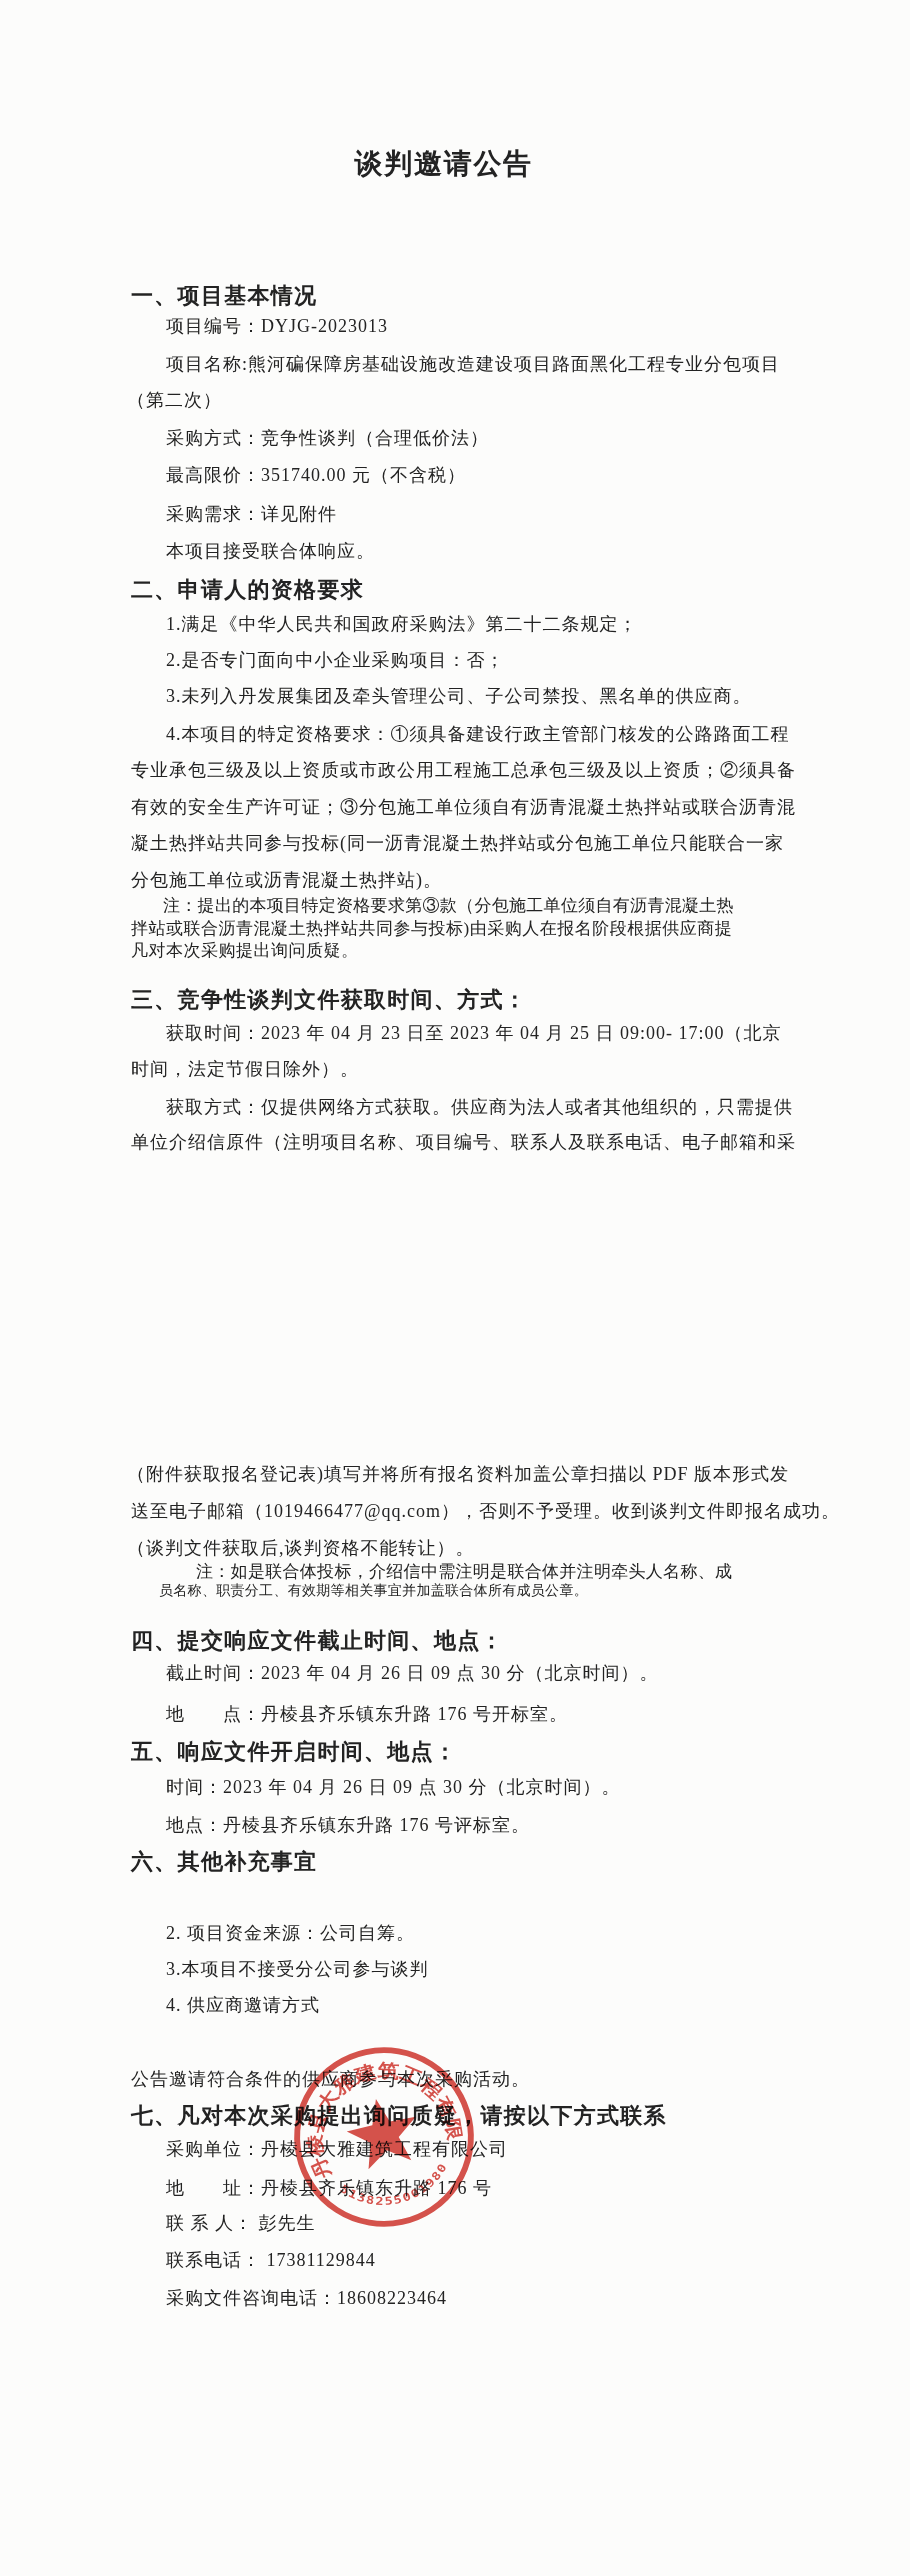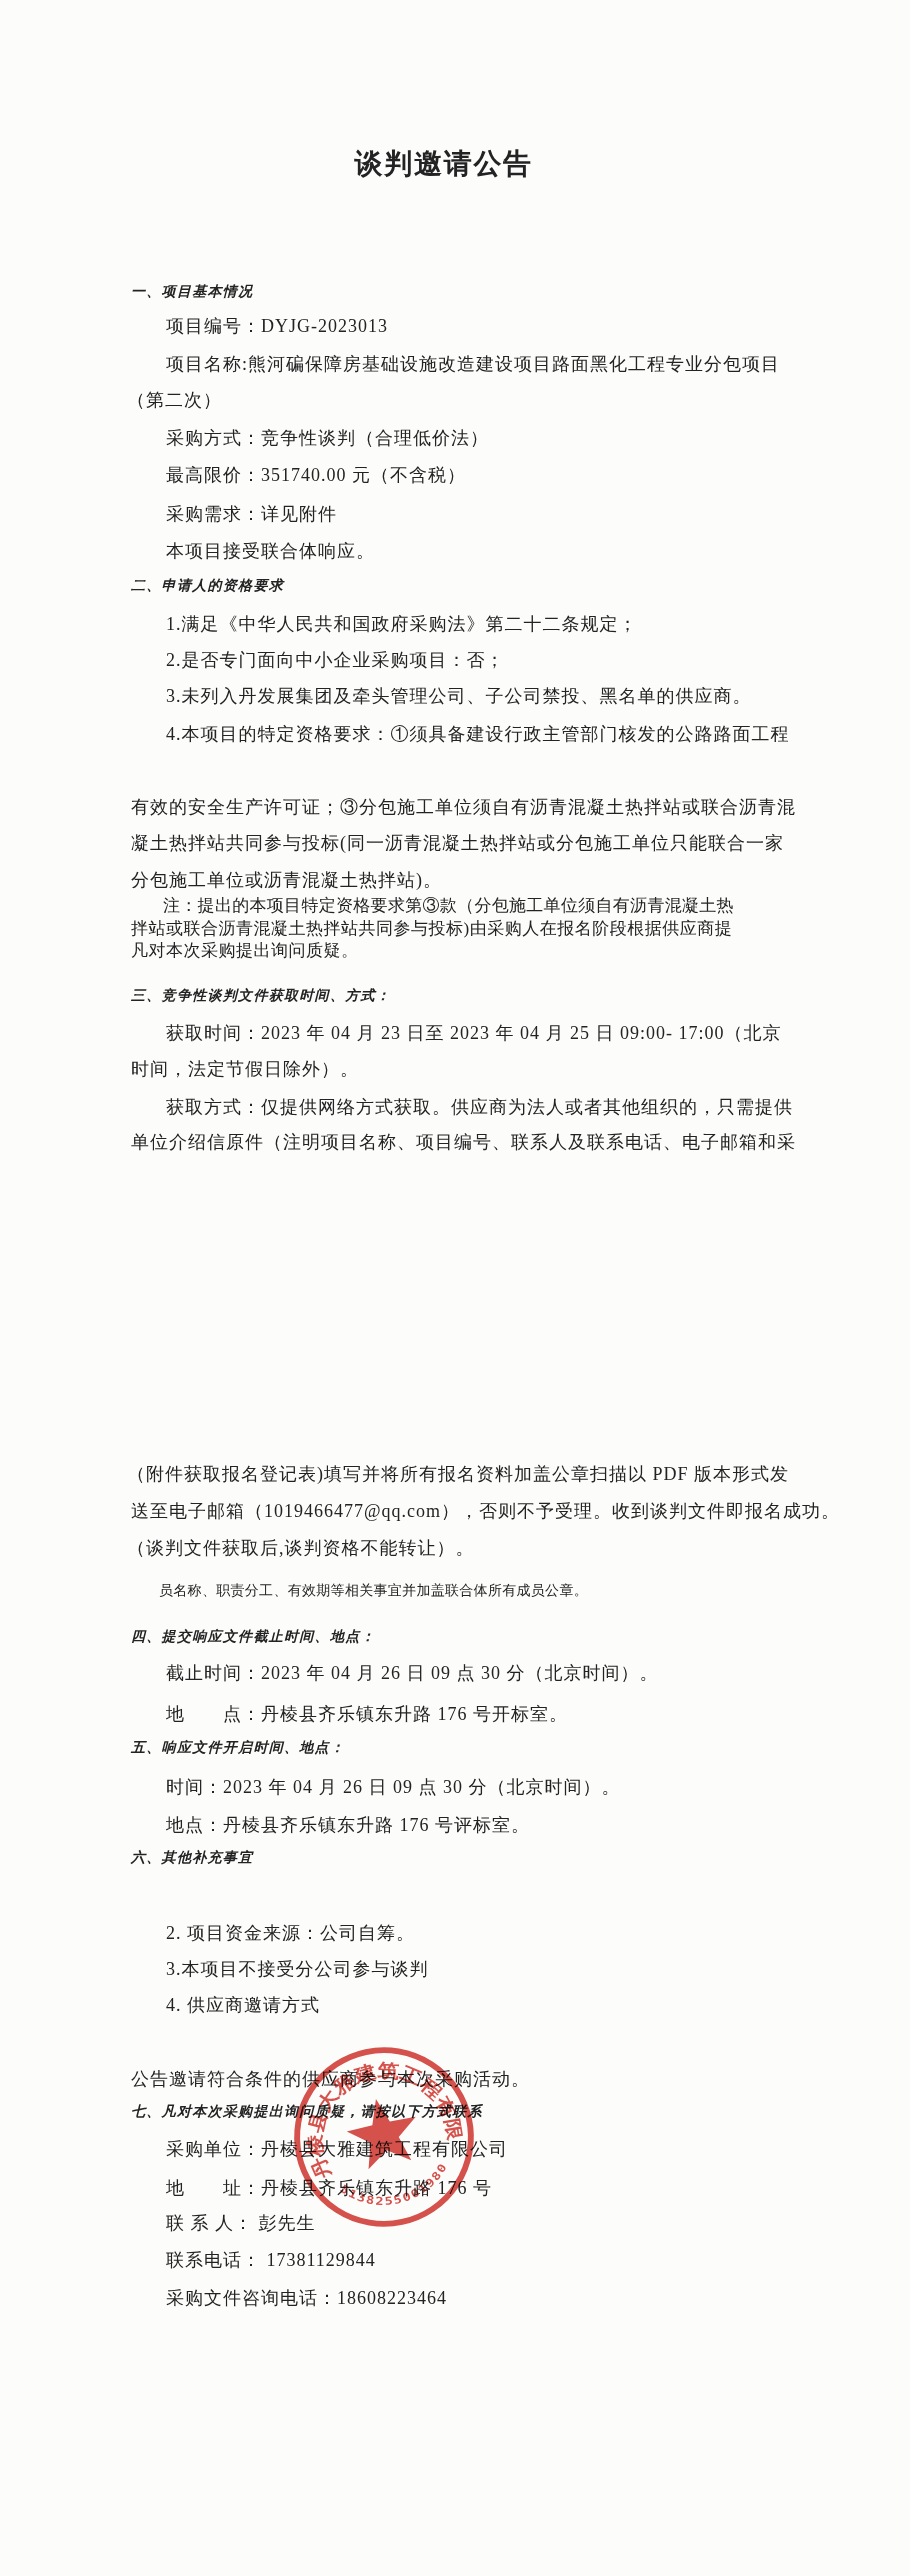--- a/index.html
+++ b/index.html
@@ -19,21 +19,21 @@
     letter-spacing:1px;
     white-space:pre;
     color:#232323;
   }
   .t{ 
     left:-11.8px;width:911px;text-align:center;
     font-size:28px;font-weight:bold;letter-spacing:1.7px;
   }
   .h{ 
     font-family:"Liberation Sans","DejaVu Sans",sans-serif;
-    font-weight:bold;letter-spacing:1.3px;font-size:14px;font-style:italic;
+    font-weight:bold;letter-spacing:1.3px;font-size:22px;
   }
   .i{left:166px;}   
   .f{left:131px;}   
   .fp{left:127px;}  
   .n1{left:163px;font-size:17px;letter-spacing:0.3px;}  
   .nf{left:131px;font-size:17px;letter-spacing:0.5px;}  
   .n2{left:196px;font-size:17px;letter-spacing:0.3px;}  
   .n2f{left:159px;font-size:14px;letter-spacing:0.3px;} 
 
   .seal{
@@ -65,36 +65,38 @@
   <div class="line i" style="top:428px">采购方式：竞争性谈判（合理低价法）</div>
   <div class="line i" style="top:465px">最高限价：351740.00 元（不含税）</div>
   <div class="line i" style="top:504px">采购需求：详见附件</div>
   <div class="line i" style="top:541px">本项目接受联合体响应。</div>
 
   <div class="line h" style="top:577px">二、申请人的资格要求</div>
   <div class="line i" style="top:614px">1.满足《中华人民共和国政府采购法》第二十二条规定；</div>
   <div class="line i" style="top:650px">2.是否专门面向中小企业采购项目：否；</div>
   <div class="line i" style="top:686px">3.未列入丹发展集团及牵头管理公司、子公司禁投、黑名单的供应商。</div>
   <div class="line i" style="top:724px">4.本项目的特定资格要求：①须具备建设行政主管部门核发的公路路面工程</div>
+  <div class="line f" style="top:760px">专业承包三级及以上资质或市政公用工程施工总承包三级及以上资质；②须具备</div>
   <div class="line f" style="top:797px">有效的安全生产许可证；③分包施工单位须自有沥青混凝土热拌站或联合沥青混</div>
   <div class="line f" style="top:833px">凝土热拌站共同参与投标(同一沥青混凝土热拌站或分包施工单位只能联合一家</div>
   <div class="line f" style="top:870px">分包施工单位或沥青混凝土热拌站)。</div>
   <div class="line n1" style="top:896px">注：提出的本项目特定资格要求第③款（分包施工单位须自有沥青混凝土热</div>
   <div class="line nf" style="top:919px">拌站或联合沥青混凝土热拌站共同参与投标)由采购人在报名阶段根据供应商提</div>
   <div class="line nf" style="top:941px">凡对本次采购提出询问质疑。</div>
 
   <div class="line h" style="top:987px">三、竞争性谈判文件获取时间、方式：</div>
   <div class="line i" style="top:1023px">获取时间：2023 年 04 月 23 日至 2023 年 04 月 25 日 09:00- 17:00（北京</div>
   <div class="line f" style="top:1059px">时间，法定节假日除外）。</div>
   <div class="line i" style="top:1097px">获取方式：仅提供网络方式获取。供应商为法人或者其他组织的，只需提供</div>
   <div class="line f" style="top:1132px">单位介绍信原件（注明项目名称、项目编号、联系人及联系电话、电子邮箱和采</div>
 
   <div class="line fp" style="top:1464px">（附件获取报名登记表)填写并将所有报名资料加盖公章扫描以 PDF 版本形式发</div>
   <div class="line f" style="top:1501px">送至电子邮箱（1019466477@qq.com），否则不予受理。收到谈判文件即报名成功。</div>
   <div class="line fp" style="top:1538px">（谈判文件获取后,谈判资格不能转让）。</div>
+  <div class="line n2" style="top:1562px">注：如是联合体投标，介绍信中需注明是联合体并注明牵头人名称、成</div>
   <div class="line n2f" style="top:1583px">员名称、职责分工、有效期等相关事宜并加盖联合体所有成员公章。</div>
 
   <div class="line h" style="top:1628px">四、提交响应文件截止时间、地点：</div>
   <div class="line i" style="top:1663px">截止时间：2023 年 04 月 26 日 09 点 30 分（北京时间）。</div>
   <div class="line i" style="top:1704px">地　　点：丹棱县齐乐镇东升路 176 号开标室。</div>
 
   <div class="line h" style="top:1739px">五、响应文件开启时间、地点：</div>
   <div class="line i" style="top:1777px">时间：2023 年 04 月 26 日 09 点 30 分（北京时间）。</div>
   <div class="line i" style="top:1815px">地点：丹棱县齐乐镇东升路 176 号评标室。</div>
 

